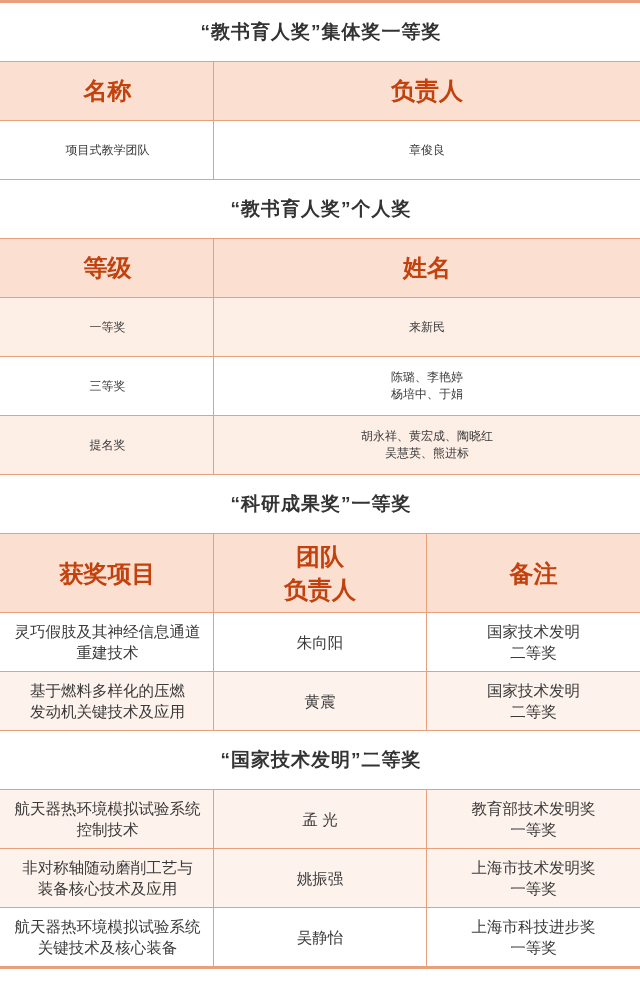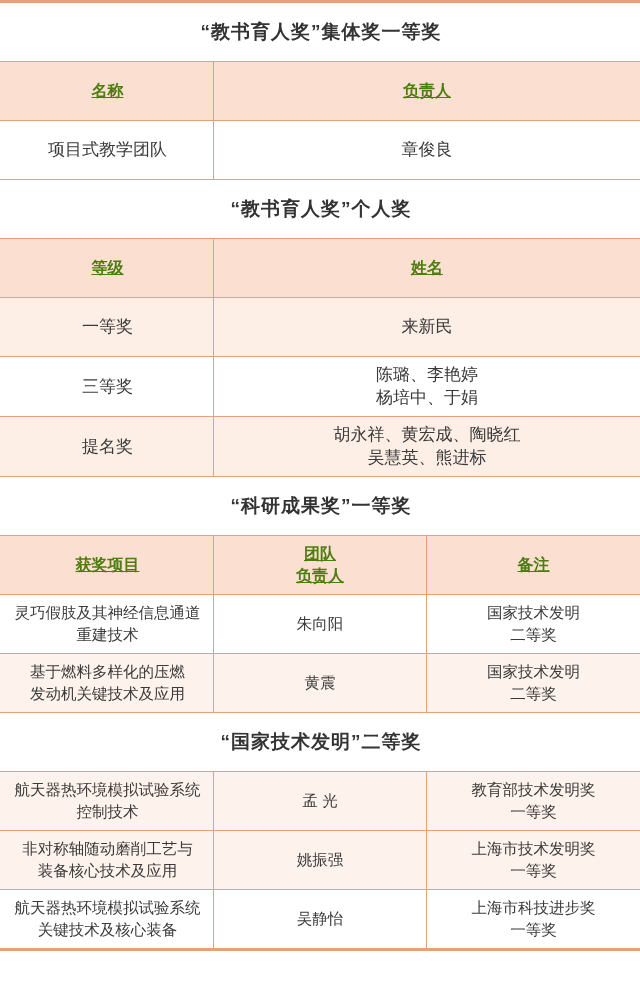--- a/index.html
+++ b/index.html
@@ -40,30 +40,29 @@
     background: #ffffff;
     font-size: 19px;
     font-weight: bold;
     color: #333333;
     height: 46px;
     letter-spacing: 1px;
   }
   
   .head-row td {
     background: #fbe0d2;
-    font-size: 16px;
+    font-size: 24px;
     font-weight: bold;
-    color: #4d7c0f;
+    color: #c2410c;
     height: 46px;
-    text-decoration: underline;
   }
   
   .body-row td {
     background: #ffffff;
-    font-size: 17px;
+    font-size: 12px;
     color: #3a3a3a;
     height: 46px;
   }
   .body-row.tint td {
     background: #fdeee6;
   }
   .body-row.tintsoft td {
     background: #fdf2ec;
   }
   .small td {

